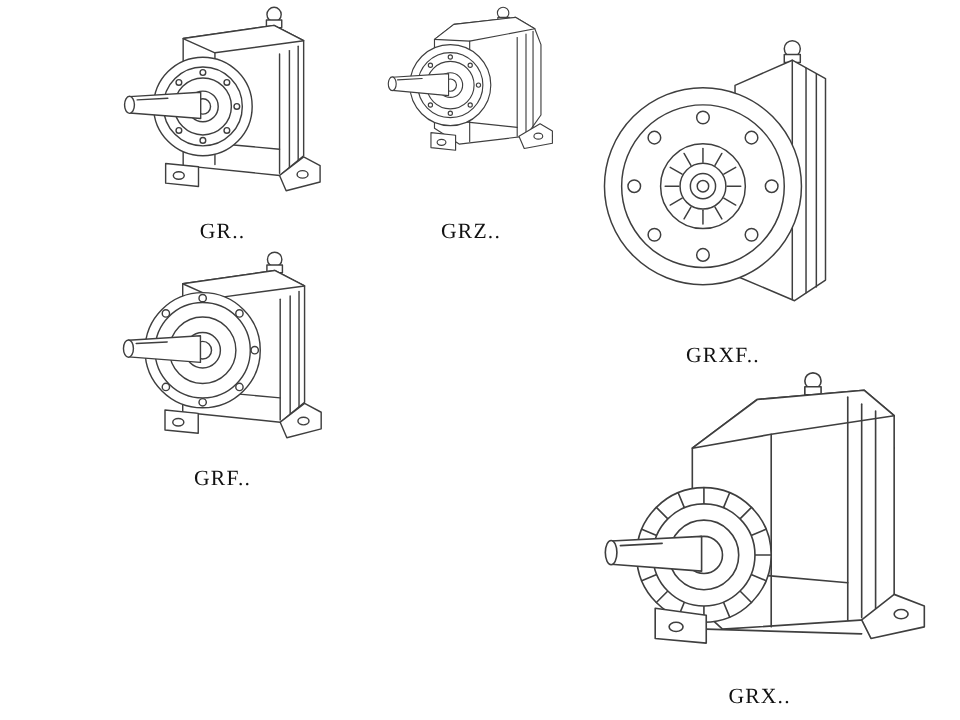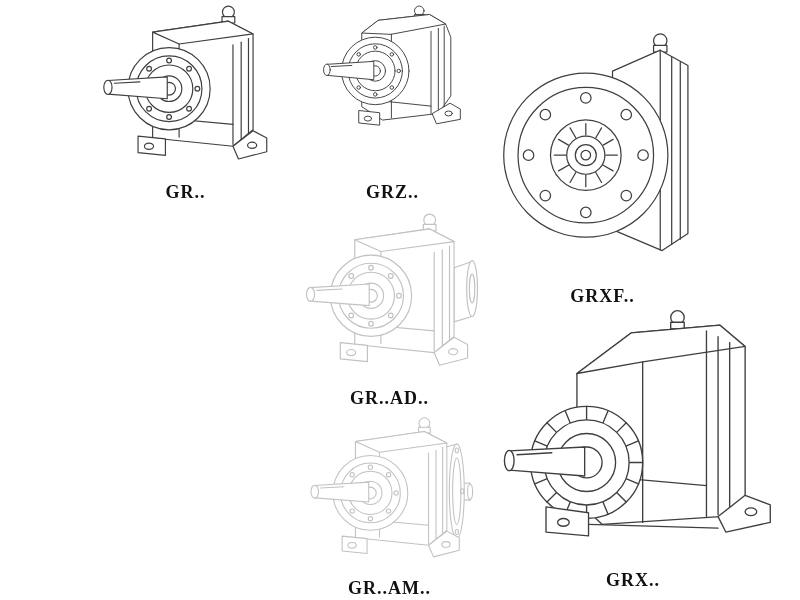--- a/index.html
+++ b/index.html
@@ -1,21 +1,21 @@
 <!DOCTYPE html>
 <html><head>
 <meta charset="utf-8">
 <style>
   html,body{margin:0;padding:0;background:#ffffff;}
   #canvas{position:relative;width:800px;height:600px;background:#ffffff;overflow:hidden;
           font-family:"Liberation Serif",serif;}
   figure{margin:0;}
   .cell{position:absolute;display:flex;flex-direction:column;align-items:center;justify-content:flex-end;}
   .cell .drawing{width:100%;height:calc(100% - 24px);flex:1 1 auto;}
-  .cell .label{height:24px;line-height:24px;font-weight:bold;font-size:18px;letter-spacing:1px;
+  .cell .label{height:24px;line-height:24px;font-weight:normal;font-size:18px;letter-spacing:1px;
                color:#111;white-space:nowrap;}
   .label-xl{font-size:20px;}
   .solid{color:#3f3f3f;}
   .ghost{color:#c2c2c2;}
   #cell-gr    {left:88px; top:2px;  width:195px;height:202px;}
   #cell-grz   {left:300px;top:2px;  width:185px;height:202px;gap:35px;}
   #cell-grxf  {left:495px;top:0px;  width:215px;height:296px;margin-top:12px;}
   #cell-grf   {left:88px; top:206px;width:195px;height:204px;}
   #cell-grad  {left:292px;top:210px;width:195px;height:200px;}
   #cell-grfootf{left:88px;top:412px;width:195px;height:188px;}
@@ -251,35 +251,29 @@
     <figcaption class="label">GRZ..</figcaption>
   </figure>
 
   <figure class="cell solid" id="cell-grxf">
     <svg class="drawing" viewBox="0 0 215 285">
         <use href="#sym-gear-flange-front" width="215" height="285"></use>
       </svg>
     <figcaption class="label">GRXF..</figcaption>
   </figure>
 
-
-  <figure class="cell ghost" id="cell-grad">
-    <svg class="drawing" viewBox="0 0 205 195">
-        <use href="#sym-gear-foot-adapter" width="205" height="195"></use>
-      </svg>
-    <figcaption class="label">GR..AD..</figcaption>
-  </figure>
-
-
-  <figure class="cell ghost" id="cell-gram">
-    <svg class="drawing" viewBox="0 0 210 195">
-        <use href="#sym-gear-foot-motorflange" width="210" height="195"></use>
-      </svg>
-    <figcaption class="label">GR..AM..</figcaption>
-  </figure>
+  <figure class="cell solid" id="cell-grf">
+    <svg class="drawing" viewBox="0 0 200 195">
+        <use href="#sym-gear-foot-flange" width="200" height="195"></use>
+      </svg>
+    <figcaption class="label">GRF..</figcaption>
+  </figure>
+
+
+
 
   <figure class="cell solid" id="cell-grx">
     <svg class="drawing" viewBox="0 0 300 265">
         <use href="#sym-gear-large" width="300" height="265"></use>
       </svg>
     <figcaption class="label label-xl">GRX..</figcaption>
   </figure>
 
 </div>
 

